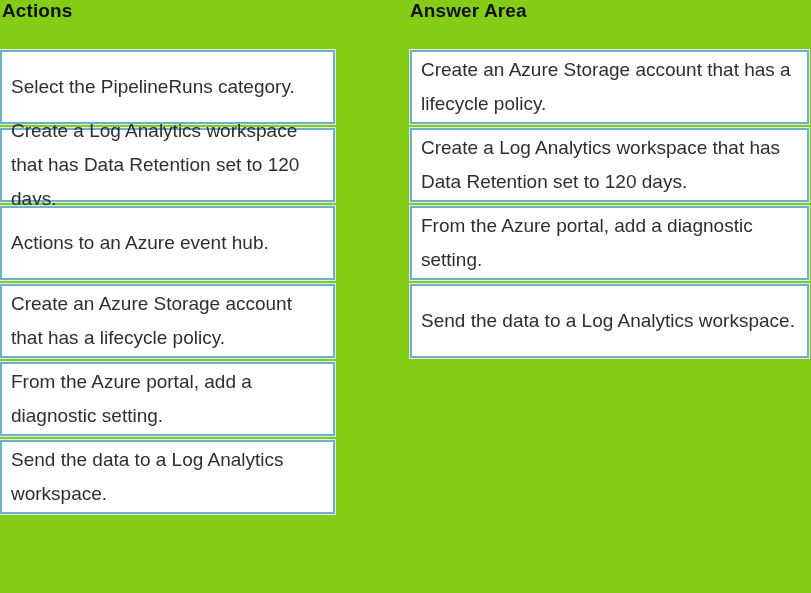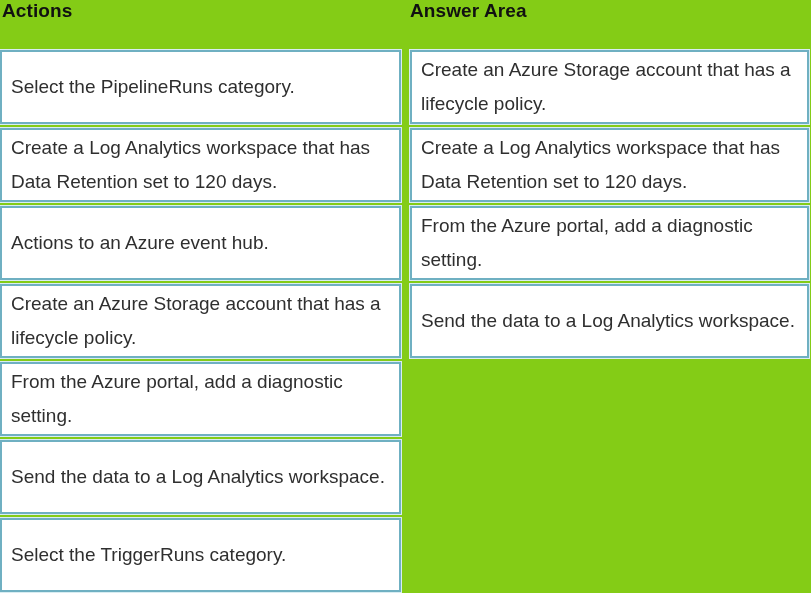--- a/index.html
+++ b/index.html
@@ -25,21 +25,21 @@
   }
   #actions-header { left: 2px; }
   #answer-header  { left: 410px; }
   .card-column {
     position: absolute;
     top: 50px;
     display: flex;
     flex-direction: column;
     gap: 4px;
   }
-  #actions-column { left: 0;     width: 401px; }
+  #actions-column { left: 0;     width: 335px; }
   #answer-column  { left: 410px; width: 399px; }
   .card {
     box-sizing: border-box;
     height: 74px;
     background: #ffffff;
     border: 2px solid #6fb0c2;
     box-shadow: 0 0 0 1px #d9edf2;
     display: flex;
     align-items: center;
     padding: 2px 10px 2px 9px;
@@ -72,23 +72,20 @@
     </div>
     <div class="card">
       <span class="card-text">Create an Azure Storage account that has a lifecycle policy.</span>
     </div>
     <div class="card">
       <span class="card-text">From the Azure portal, add a diagnostic setting.</span>
     </div>
     <div class="card">
       <span class="card-text">Send the data to a Log Analytics workspace.</span>
     </div>
-    <div class="card">
-      <span class="card-text">Select the TriggerRuns category.</span>
-    </div>
   </div>
 
   <div class="card-column" id="answer-column">
     <div class="card">
       <span class="card-text">Create an Azure Storage account that has a lifecycle policy.</span>
     </div>
     <div class="card">
       <span class="card-text">Create a Log Analytics workspace that has Data Retention set to 120 days.</span>
     </div>
     <div class="card">

